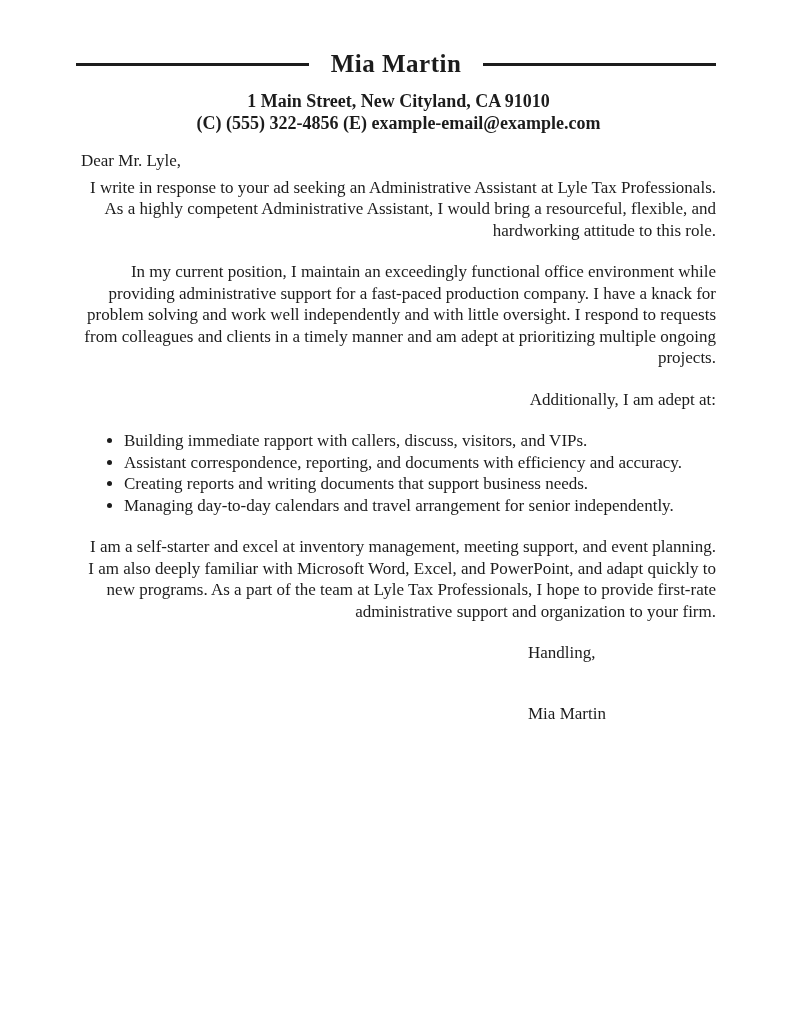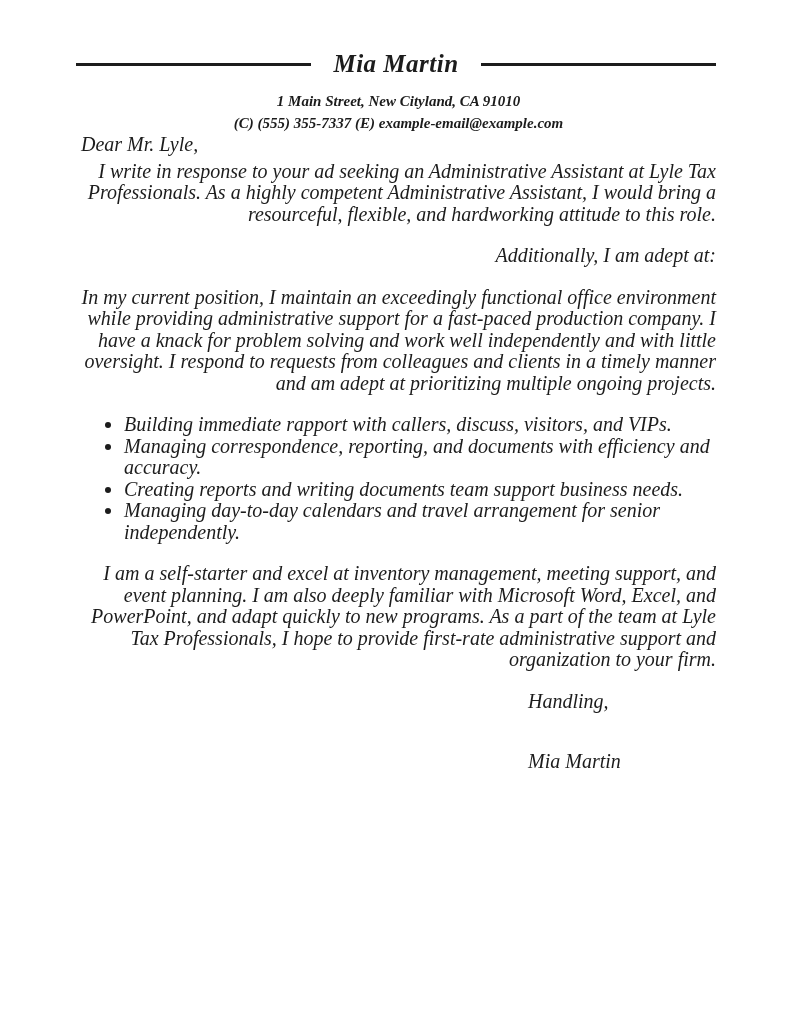--- a/index.html
+++ b/index.html
@@ -9,21 +9,20 @@
     font-family: "Liberation Serif", "DejaVu Serif", serif;
     color: #1c1c1c;
   }
   .page {
     position: relative;
     width: 800px;
     height: 1035px;
     background: #ffffff;
     padding: 50px 84px 63px 81px;
     overflow: hidden;
-    font-style: italic;
   }
   
   .header-name-row {
     display: flex;
     align-items: center;
     gap: 22px;
     margin-left: -5px;
     margin-right: 0;
   }
   .header-rule {
@@ -33,28 +32,28 @@
   }
   .header-name {
     font-size: 25px;
     font-weight: bold;
     letter-spacing: 0.5px;
     white-space: nowrap;
   }
   .header-address {
     text-align: center;
     font-weight: bold;
-    font-size: 15px;
+    font-size: 18px;
     line-height: 22px;
     margin-top: 12px;
   }
   
   .letter-body {
-    margin-top: 0;
-    font-size: 20px;
+    margin-top: 16px;
+    font-size: 17px;
     line-height: 21.5px;
   }
   .salutation { margin-bottom: 5px; }
   .para { margin-bottom: 20px; text-align: right; }
   .para:last-child { margin-bottom: 0; }
   .salutation + .para { margin-bottom: 20px; }
   ul.adept-list {
     margin: 20px 0 20px 0;
     padding-left: 43px;
   }
@@ -76,37 +75,37 @@
 <div class="page">
 
   <div class="header">
     <div class="header-name-row">
       <div class="header-rule"></div>
       <div class="header-name">Mia Martin</div>
       <div class="header-rule"></div>
     </div>
     <div class="header-address">
       <div>1 Main Street, New Cityland, CA 91010</div>
-      <div>(C) (555) 355-7337 (E) example-email@example.com</div>
+      <div>(C) (555) 322-4856 (E) example-email@example.com</div>
     </div>
   </div>
 
   <div class="letter-body">
     <p class="salutation">Dear Mr. Lyle,</p>
 
     <p class="para">I write in response to your ad seeking an Administrative Assistant at Lyle Tax Professionals. As a highly competent Administrative Assistant, I would bring a resourceful, flexible, and hardworking attitude to this role.</p>
 
+    <p class="para">In my current position, I maintain an exceedingly functional office environment while providing administrative support for a fast-paced production company. I have a knack for problem solving and work well independently and with little oversight. I respond to requests from colleagues and clients in a timely manner and am adept at prioritizing multiple ongoing projects.</p>
+
     <p class="para">Additionally, I am adept at:</p>
-
-    <p class="para">In my current position, I maintain an exceedingly functional office environment while providing administrative support for a fast-paced production company. I have a knack for problem solving and work well independently and with little oversight. I respond to requests from colleagues and clients in a timely manner and am adept at prioritizing multiple ongoing projects.</p>
 
     <ul class="adept-list">
       <li>Building immediate rapport with callers, discuss, visitors, and VIPs.</li>
-      <li>Managing correspondence, reporting, and documents with efficiency and accuracy.</li>
-      <li>Creating reports and writing documents team support business needs.</li>
+      <li>Assistant correspondence, reporting, and documents with efficiency and accuracy.</li>
+      <li>Creating reports and writing documents that support business needs.</li>
       <li>Managing day-to-day calendars and travel arrangement for senior independently.</li>
     </ul>
 
     <p class="para">I am a self-starter and excel at inventory management, meeting support, and event planning. I am also deeply familiar with Microsoft Word, Excel, and PowerPoint, and adapt quickly to new programs. As a part of the team at Lyle Tax Professionals, I hope to provide first-rate administrative support and organization to your firm.</p>
 
 
     <div class="closing-block">
       <div>Handling,</div>
       <div class="signature">Mia Martin</div>
     </div>

